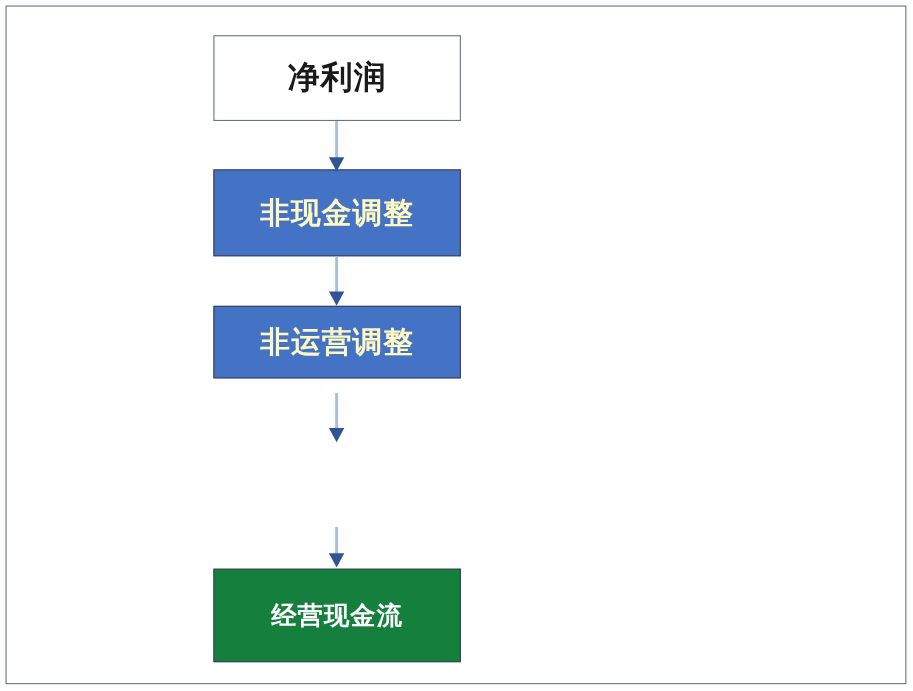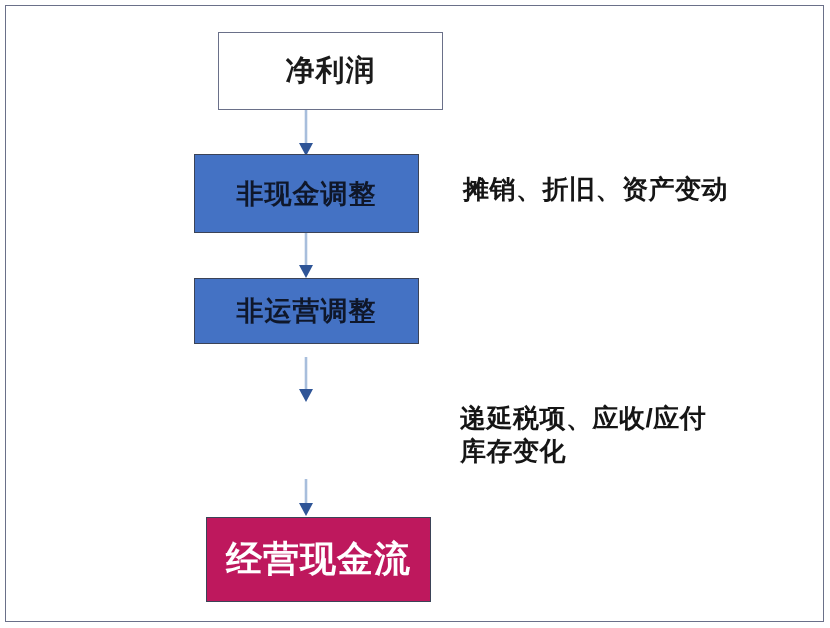--- a/index.html
+++ b/index.html
@@ -44,38 +44,36 @@
     text-align: center;
     letter-spacing: 1px;
   }
 
   .node-start {
     background: #ffffff;
     border: 1.6px solid #6a7089;
     color: #1a1a1a;
     font-size: 29px;
     font-weight: 700;
-    margin-left: 24px;
   }
 
   .node-process {
     background: #4472c4;
     border: 1.6px solid #3b4357;
-    color: #0f172a;
+    color: #fef9c3;
     font-size: 27px;
     font-weight: 700;
   }
 
   .node-result {
-    background: #be185d;
+    background: #15803d;
     border: 1.6px solid #3b4357;
     color: #ffffff;
-    font-size: 36px;
+    font-size: 23px;
     font-weight: 700;
-    margin-left: 12px;
   }
 
   
   .connector {
     position: absolute;
     width: 22px;
     display: block;
   }
 
   .annotation {
@@ -103,40 +101,37 @@
 
   <svg class="connector" style="left:295px; top:110px; height:47px;" viewBox="0 0 22 47">
     <line x1="11" y1="0" x2="11" y2="34" stroke="#a8bedc" stroke-width="2.6"></line>
     <polygon points="4,33 18,33 11,46" fill="#2f5597"></polygon>
   </svg>
 
   <div class="node node-process" style="left:194px; top:154px; width:225px; height:79px;">
     <span>非现金调整</span>
   </div>
 
-  <div class="annotation left" style="left:463px; top:173px; width:350px;">摊销、折旧、资产变动</div>
 
   <svg class="connector" style="left:295px; top:233px; height:46px;" viewBox="0 0 22 46">
     <line x1="11" y1="0" x2="11" y2="33" stroke="#a8bedc" stroke-width="2.6"></line>
     <polygon points="4,32 18,32 11,45" fill="#2f5597"></polygon>
   </svg>
 
   <div class="node node-process" style="left:194px; top:278px; width:225px; height:66px;">
     <span>非运营调整</span>
   </div>
 
 
   <svg class="connector" style="left:295px; top:357px; height:46px;" viewBox="0 0 22 46">
     <line x1="11" y1="0" x2="11" y2="33" stroke="#a8bedc" stroke-width="2.6"></line>
     <polygon points="4,32 18,32 11,45" fill="#2f5597"></polygon>
   </svg>
 
 
-  <div class="annotation left" style="left:460px; top:402px; width:360px;">递延税项、应收/应付
-库存变化</div>
 
   <svg class="connector" style="left:295px; top:479px; height:38px;" viewBox="0 0 22 38">
     <line x1="11" y1="0" x2="11" y2="25" stroke="#a8bedc" stroke-width="2.6"></line>
     <polygon points="4,24 18,24 11,37" fill="#2f5597"></polygon>
   </svg>
 
   <div class="node node-result" style="left:194px; top:517px; width:225px; height:85px;">
     <span>经营现金流</span>
   </div>
 

